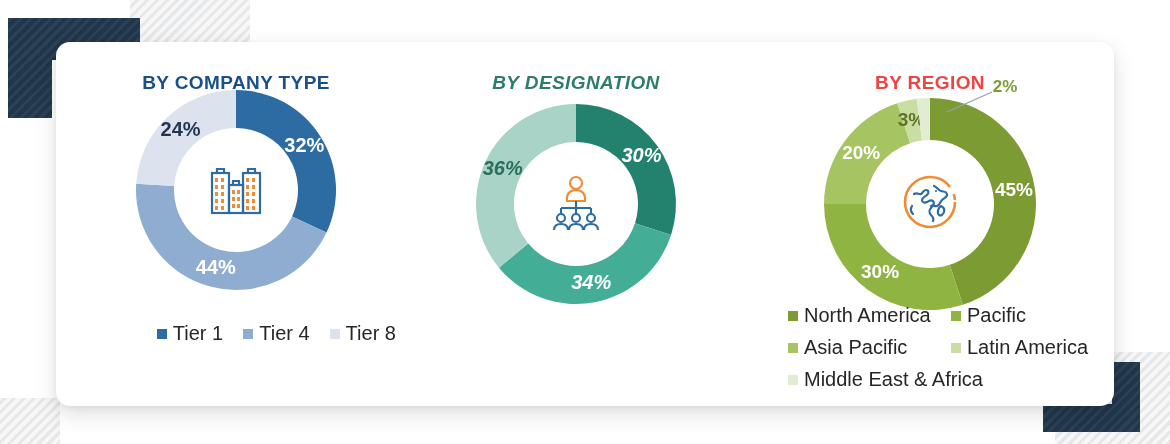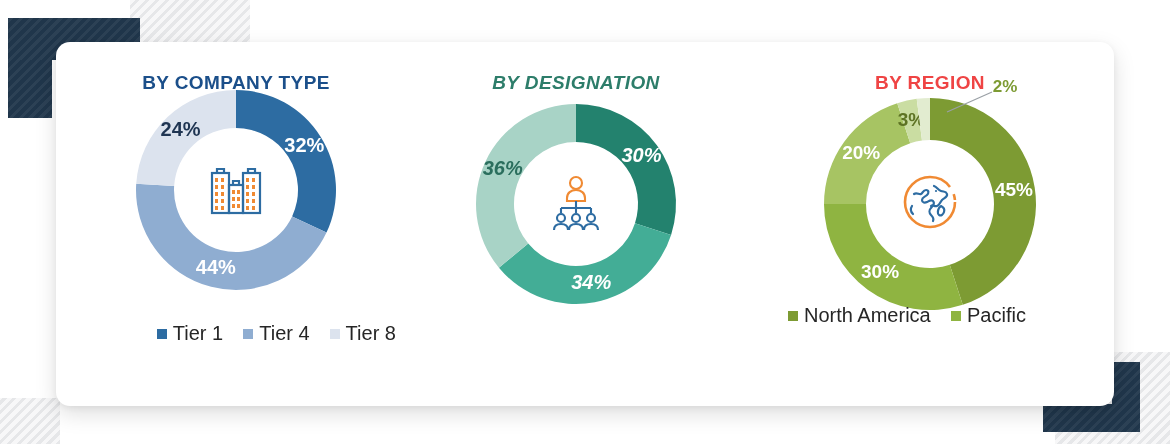--- a/index.html
+++ b/index.html
@@ -236,17 +236,33 @@
         <div class="legend-row two-col" id="legend-row-region-1">
             <div class="legend-item col">
               <span class="swatch" style="background: rgb(125, 155, 51);"></span>
               <span class="legend-label">North America</span>
             </div>
             <div class="legend-item col">
               <span class="swatch" style="background: rgb(143, 180, 65);"></span>
               <span class="legend-label">Pacific</span>
             </div>
           </div>
+        <div class="legend-row two-col" id="legend-row-region-2">
+            <div class="legend-item col">
+              <span class="swatch" style="background: rgb(167, 196, 99);"></span>
+              <span class="legend-label">Asia Pacific</span>
+            </div>
+            <div class="legend-item col">
+              <span class="swatch" style="background: rgb(202, 221, 162);"></span>
+              <span class="legend-label">Latin America</span>
+            </div>
+          </div>
+        <div class="legend-row two-col" id="legend-row-region-3">
+            <div class="legend-item col">
+              <span class="swatch" style="background: rgb(226, 236, 208);"></span>
+              <span class="legend-label">Middle East &amp; Africa</span>
+            </div>
+          </div>
       </div>
     </div>
 
   </div>
 </div>
 
 </body></html>

